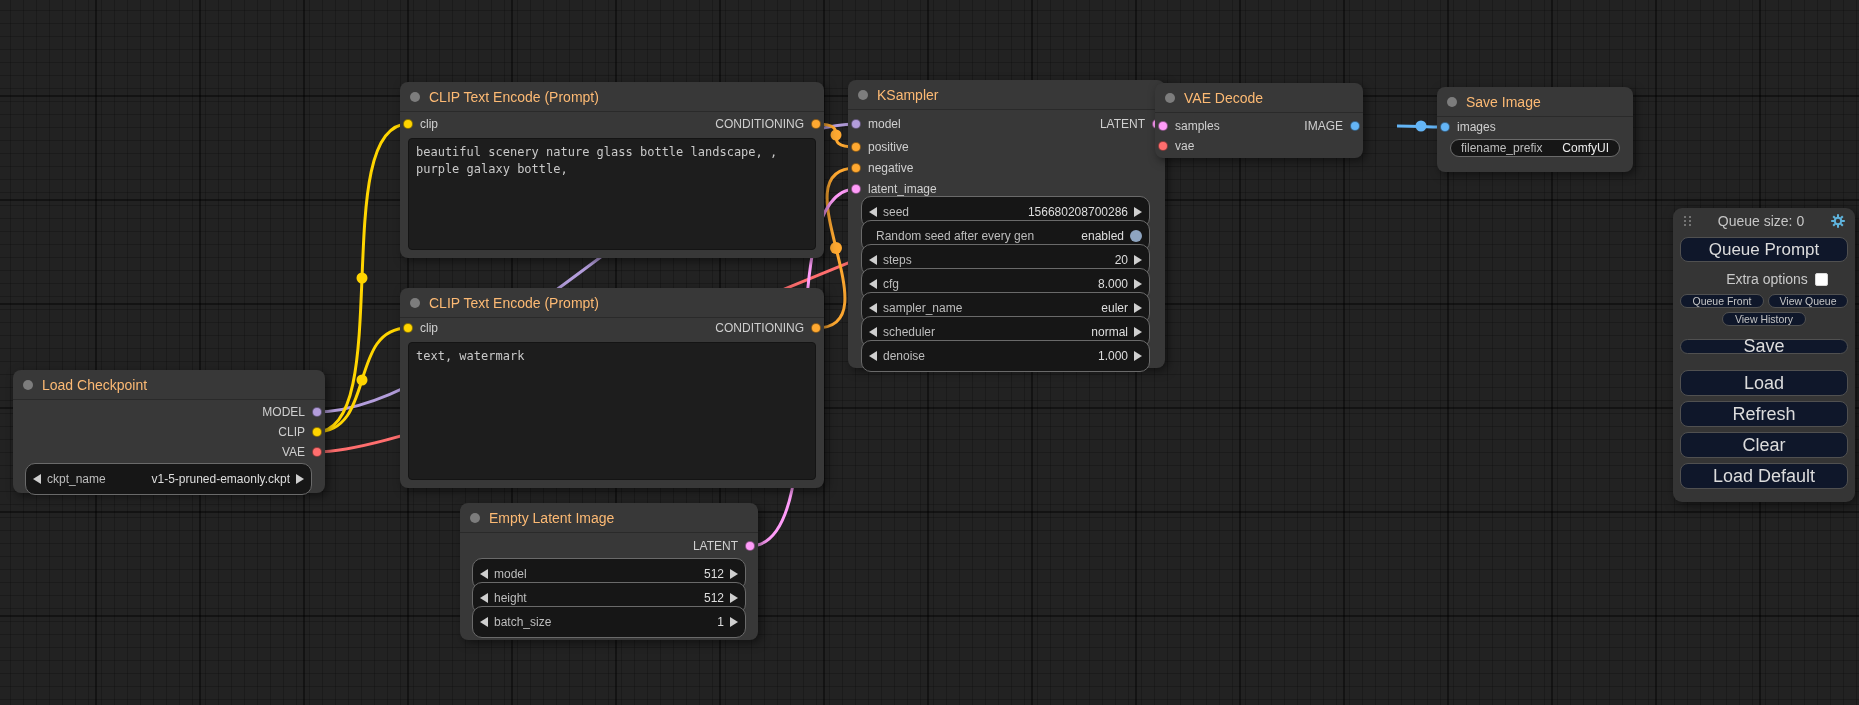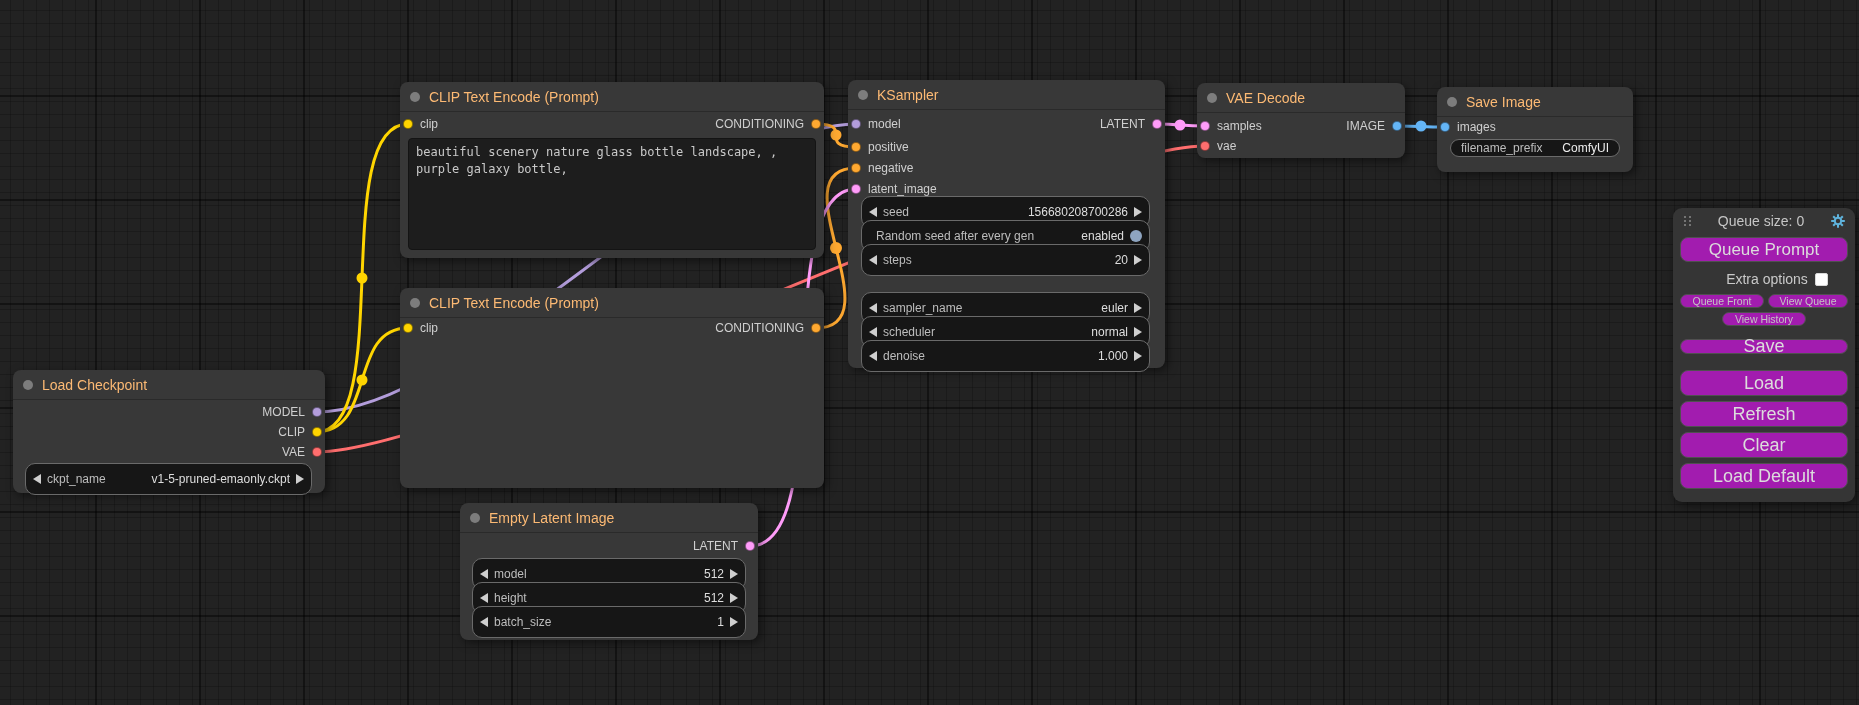--- a/index.html
+++ b/index.html
@@ -48,21 +48,21 @@
   #qpanel{
     position:absolute;z-index:3;background:#353535;border-radius:9px;
     box-shadow:3px 3px 12px rgba(0,0,0,.55);color:#cccccc;
   }
   .qhead{position:absolute;left:0;top:0;right:0;height:26px;display:flex;align-items:center;}
   .qhandle{margin-left:11px;display:grid;grid-template-columns:3px 3px;grid-gap:2px;}
   .qhandle i{width:2px;height:2px;border-radius:50%;background:#8a8a8a;}
   .qtitle{flex:1;text-align:center;font-size:14px;color:#c6c6c6;}
   .qgear{margin-right:9px;width:16px;height:16px;}
   .pbtn{
-    position:absolute;background:#a21caf;border:1px solid #505050;border-radius:8px;color:#dcdcdc;
+    position:absolute;background:#0f172a;border:1px solid #505050;border-radius:8px;color:#dcdcdc;
     display:flex;align-items:center;justify-content:center;box-sizing:border-box;cursor:pointer;white-space:nowrap;
   }
   .pbtn.small{border-radius:9px;font-size:10.5px;color:#c4c4c4;}
   .extra{position:absolute;display:flex;align-items:center;justify-content:center;gap:7px;font-size:14px;color:#c9c9c9;}
   .chk{width:13px;height:13px;background:#ffffff;border-radius:2px;border:1px solid #d8d8d8;box-sizing:border-box;}
 </style>
 </head>
 <body>
 
 <div id="canvas">
@@ -136,20 +136,21 @@
       <span class="ttext">CLIP Text Encode (Prompt)</span>
     </div>
     <div class="slot in" style="top:30px;">
       <span class="sdot" style="background: rgb(255, 213, 0);"></span>
       <span>clip</span>
     </div>
     <div class="slot out" style="top:30px;">
       <span class="sdot" style="background: rgb(255, 169, 49);"></span>
       <span>CONDITIONING</span>
     </div>
+    <textarea class="ptext" style="left: 8px; top: 54px; width: 408px; height: 138px;" spellcheck="false">text, watermark</textarea>
   </div>
 
   <div class="node" style="left:460px;top:503px;width:298px;height:137px;">
     <div class="ntitle">
       <span class="tdot"></span>
       <span class="ttext">Empty Latent Image</span>
     </div>
     <div class="slot out" style="top:33px;">
       <span class="sdot" style="background: rgb(255, 156, 249);"></span>
       <span>LATENT</span>
@@ -209,41 +210,47 @@
       <span class="wlabel">Random seed after every gen</span>
       <span class="wvalue">enabled</span>
       <span class="toggle" style="background: rgb(142, 164, 192);"></span>
     </div>
     <div class="widget" style="left:13px;top:164px;width:289px;">
       <span class="arrL"></span>
       <span class="wlabel">steps</span>
       <span class="wvalue">20</span>
       <span class="arrR"></span>
     </div>
+    <div class="widget" style="left:13px;top:188px;width:289px;">
+      <span class="arrL"></span>
+      <span class="wlabel">cfg</span>
+      <span class="wvalue">8.000</span>
+      <span class="arrR"></span>
+    </div>
     <div class="widget" style="left:13px;top:212px;width:289px;">
       <span class="arrL"></span>
       <span class="wlabel">sampler_name</span>
       <span class="wvalue">euler</span>
       <span class="arrR"></span>
     </div>
     <div class="widget" style="left:13px;top:236px;width:289px;">
       <span class="arrL"></span>
       <span class="wlabel">scheduler</span>
       <span class="wvalue">normal</span>
       <span class="arrR"></span>
     </div>
     <div class="widget" style="left:13px;top:260px;width:289px;">
       <span class="arrL"></span>
       <span class="wlabel">denoise</span>
       <span class="wvalue">1.000</span>
       <span class="arrR"></span>
     </div>
   </div>
 
-  <div class="node" style="left:1197px;top:83px;width:208px;height:75px;">
+  <div class="node" style="left:1155px;top:83px;width:208px;height:75px;">
     <div class="ntitle">
       <span class="tdot"></span>
       <span class="ttext">VAE Decode</span>
     </div>
     <div class="slot in" style="top:33px;">
       <span class="sdot" style="background: rgb(255, 156, 249);"></span>
       <span>samples</span>
     </div>
     <div class="slot in" style="top:53px;">
       <span class="sdot" style="background: rgb(255, 110, 110);"></span>

